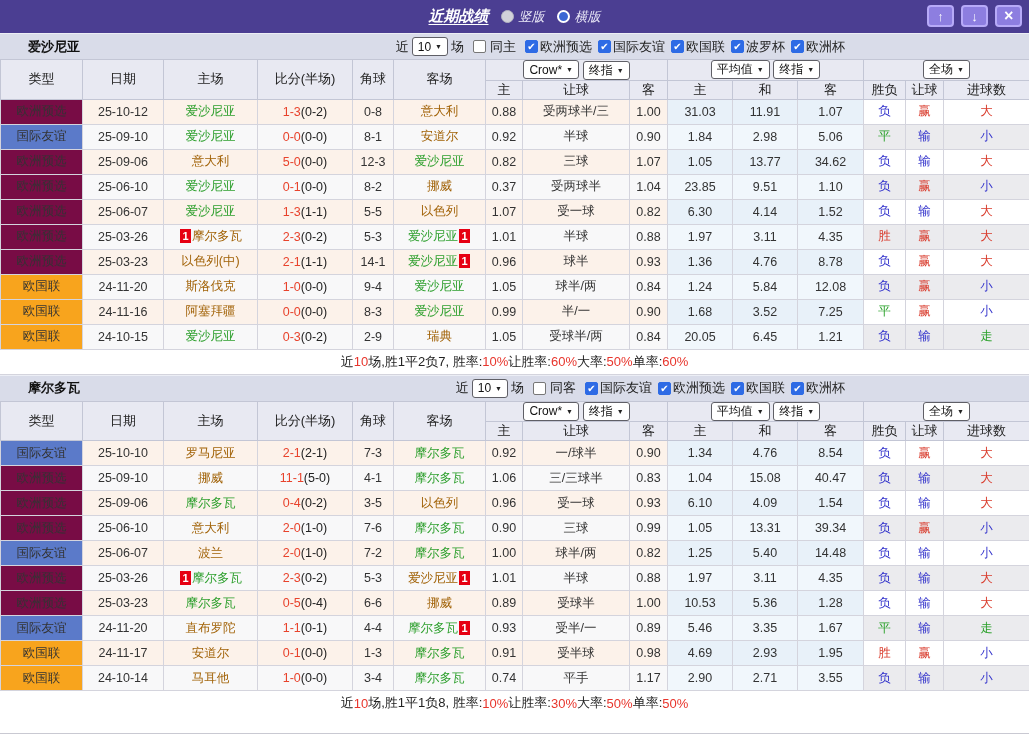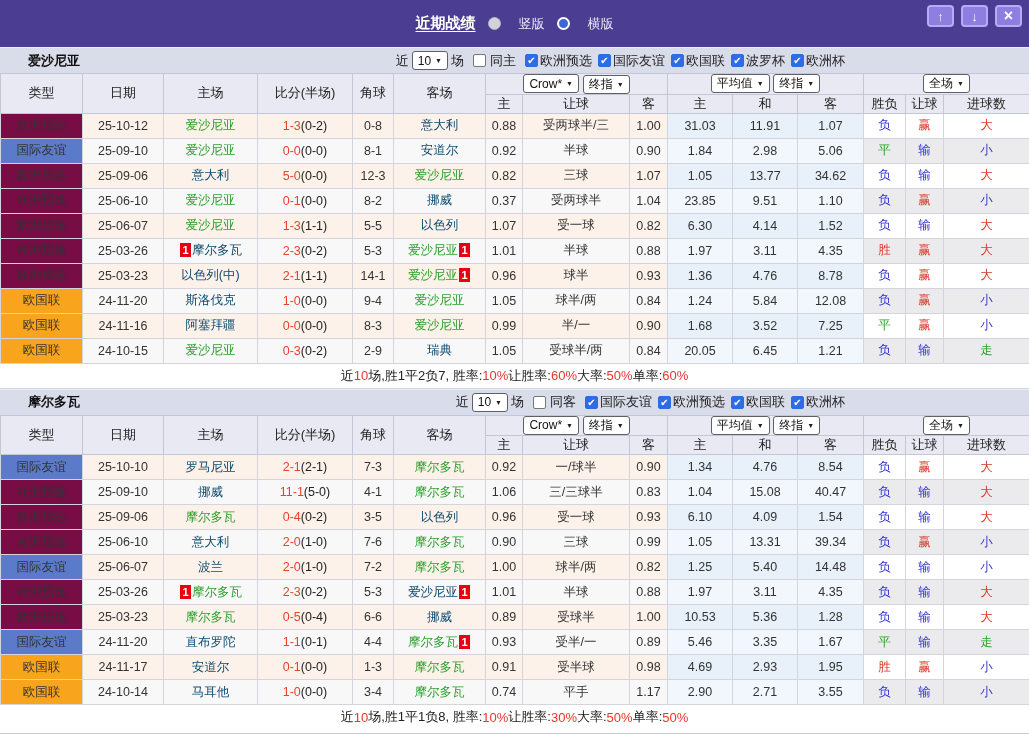--- a/index.html
+++ b/index.html
@@ -1,23 +1,23 @@
 <!DOCTYPE html>
 <html><head>
 <meta charset="utf-8">
 <style>
   * { margin:0; padding:0; box-sizing:border-box; }
   body { font-family:"Liberation Sans","DejaVu Sans",sans-serif; background:#fff; }
   .app { width:1029px; height:734px; overflow:hidden; border-bottom:1px solid #c9c9d2; position:relative; background:#fff; }
 
   
-  .titlebar { height:47px; background:#4b3e92; position:relative; display:flex; align-items:center; justify-content:center; }
+  .titlebar { height:33px; background:#4b3e92; position:relative; display:flex; align-items:center; justify-content:center;font-style:italic; }
   .title-group { display:flex; align-items:center; gap:12px; }
   .panel-title { color:#fff; font-size:15px; font-weight:bold; text-decoration:underline; text-underline-offset:3px; }
-  .radio-opt { display:inline-flex; align-items:center; gap:18px; color:#e8e6f6; font-size:13px; cursor:pointer; }
+  .radio-opt { display:inline-flex; align-items:center; gap:5px; color:#e8e6f6; font-size:13px; cursor:pointer; }
   .radio { display:inline-block; border-radius:50%; }
   .radio.off { width:13px; height:13px; background:#d2d2da; border:1px solid #b5b5c2; }
   .radio.on  { width:13px; height:13px; background:#3b66d4; border:2px solid #fff; }
   .tb-buttons { position:absolute; right:7px; top:5px; display:flex; gap:7px; }
   .tb-btn { width:27px; height:22px; background:#8d7ee0; border:2px solid #b7aaf8; border-radius:4px; color:#fff; font-size:13px; font-weight:bold; display:flex; align-items:center; justify-content:center; cursor:pointer; line-height:1; }
   .tb-btn.close { font-size:16px; }
 
   
   .section-bar { height:26px; background:#d9dce9; display:flex; align-items:center; padding:0 12px; border-top:1px solid #eceef5; }
   .team-name { font-size:13px; font-weight:bold; color:#111; margin-left:16px; }
@@ -30,21 +30,21 @@
   .cb-item { display:inline-flex; align-items:center; gap:1px; cursor:pointer; }
 
   
   table.grid { border-collapse:collapse; table-layout:fixed; width:1029px; }
   .grid th, .grid td { border:1px solid #d4d4dd; text-align:center; overflow:hidden; white-space:nowrap; }
   .grid thead th { background:#e8e9f2; border-color:#c3c6d5; font-weight:normal; color:#222; font-size:13px; }
   .grid thead tr.ctrl-row th { height:20px; }
   .grid thead tr.sub-row th { height:19px; }
   .grid tbody td { height:25px; font-size:12.5px; color:#333; }
   .c-type { color:#fff; font-size:12px; }
-  .team { font-size:12.5px; color:#0c4a6e; }
+  .team { font-size:12.5px; color:#a16207; }
   .team.subject { color:#2fa02f; }
   .badge { display:inline-block; min-width:11px; height:14px; line-height:14px; background:#e60012; color:#fff; font-size:11px; font-weight:bold; text-align:center; margin:0 1px; }
   .sc { color:#e8432c; }
   .half { color:#222; }
   .c-res { font-size:13px; }
   
   .grid tbody tr:nth-child(odd)  .cL { background:#fcf2ea; }
   .grid tbody tr:nth-child(even) .cL { background:#f8f8f9; }
   .grid tbody tr:nth-child(odd)  .cA { background:#e8f1f9; }
   .grid tbody tr:nth-child(even) .cA { background:#f1f7fc; }

